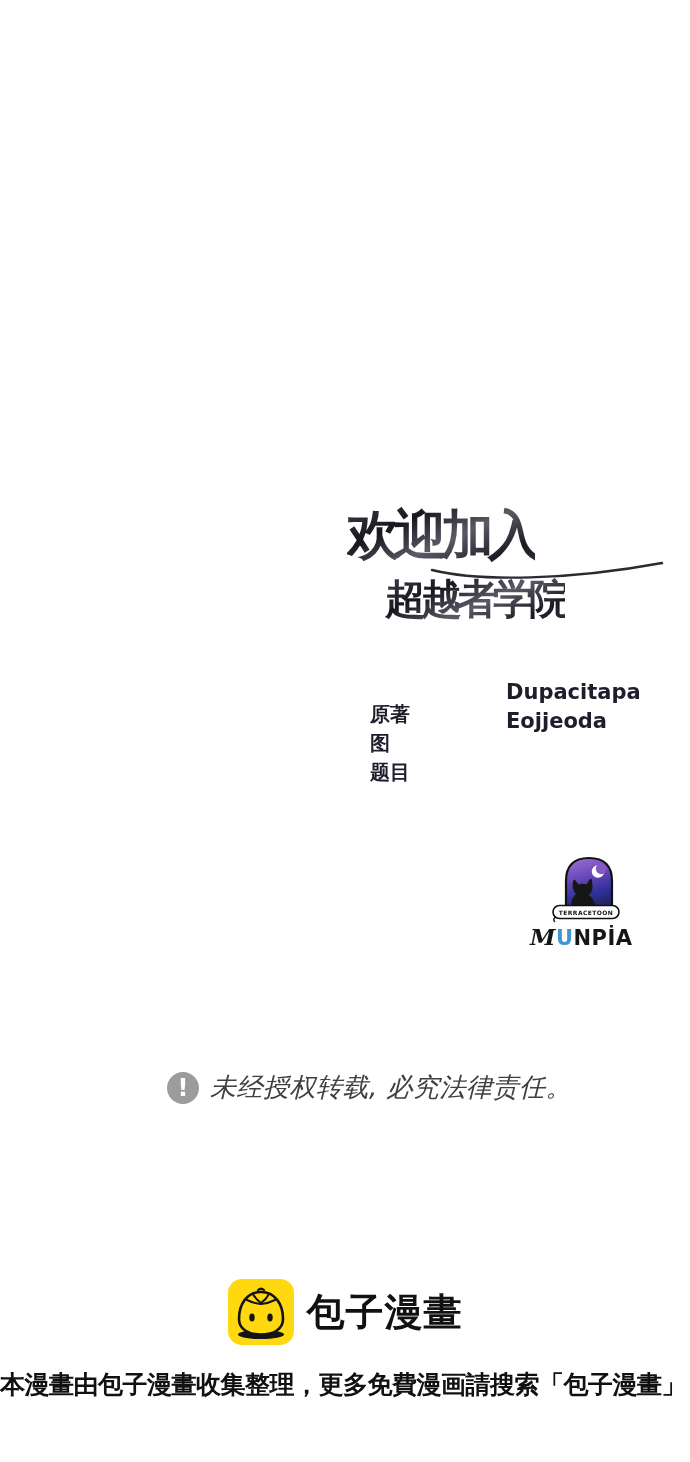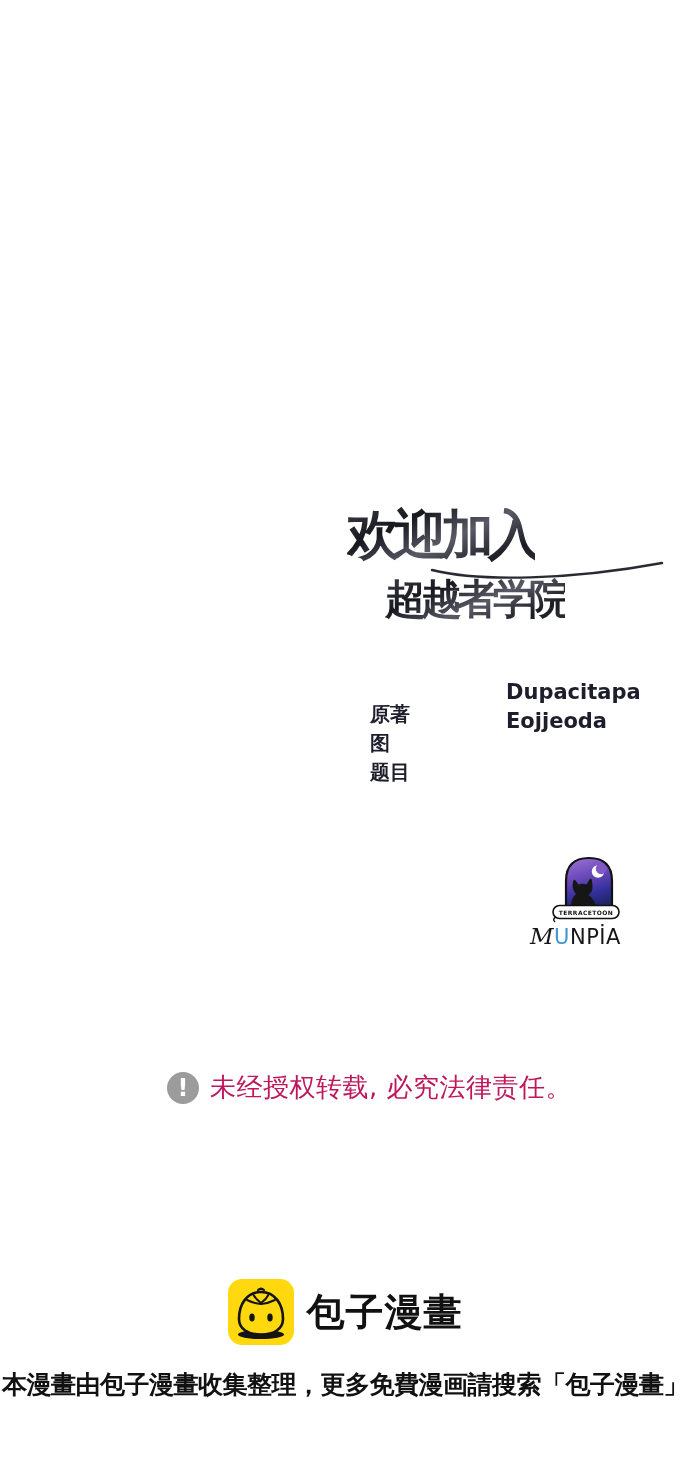--- a/index.html
+++ b/index.html
@@ -28,48 +28,48 @@
     width:113px;font-size:20px;font-weight:600;color:#1d1d2b;
     white-space:nowrap;flex:none;margin-top:44px;
   }
   .credit-value{
     font-size:21px;font-weight:bold;color:#1d1d2b;white-space:nowrap;margin-left:23px;
   }
   
   .publisher-badge{position:absolute;left:548px;top:855px;}
   .munpia-wordmark{
     position:absolute;left:530px;top:923px;width:92px;
-    font-size:21px;font-weight:normal;color:#161616;
+    font-size:21px;font-weight:bold;color:#161616;
     letter-spacing:0.5px;white-space:nowrap;
   }
   .munpia-m{font-family:"DejaVu Serif",serif;font-style:italic;font-size:23px;}
   .munpia-u{color:#3f96d2;}
   
   .warning{
     position:absolute;left:167px;top:1070px;
     display:flex;align-items:center;gap:11px;
   }
   .warning-circle{
     width:32px;height:32px;border-radius:50%;background:#9c9c9c;
     color:#ffffff;font-size:24px;font-weight:bold;
     display:flex;align-items:center;justify-content:center;flex:none;
     line-height:1;
   }
   .warning-text{
-    font-size:26px;color:#be185d;font-weight:500;
-    letter-spacing:0.5px;white-space:nowrap;
+    font-size:26px;color:#404040;font-weight:500;
+    letter-spacing:0.5px;white-space:nowrap;font-style:italic;
   }
   
   .baozi-row{
     position:absolute;left:0;top:1279px;width:690px;
     display:flex;align-items:center;justify-content:center;gap:13px;
   }
   .baozi-name{font-size:38px;font-weight:bold;color:#111111;letter-spacing:1px;}
   .footer-note{
-    position:absolute;left:0;top:1368px;width:690px;
+    position:absolute;left:0;top:1368px;width:616px;
     text-align:center;font-size:25px;font-weight:bold;color:#111111;
     white-space:nowrap;letter-spacing:-0.5px;
   }
 </style>
 </head>
 <body>
 
 <div class="title-line title-line1">欢迎加入</div>
 <svg class="title-flourish" width="238" height="26" viewBox="0 0 238 26">
   <path d="M2,10 C50,22 140,20 232,3" fill="none" stroke="#2a2a33" stroke-width="2.4" stroke-linecap="round"></path>

